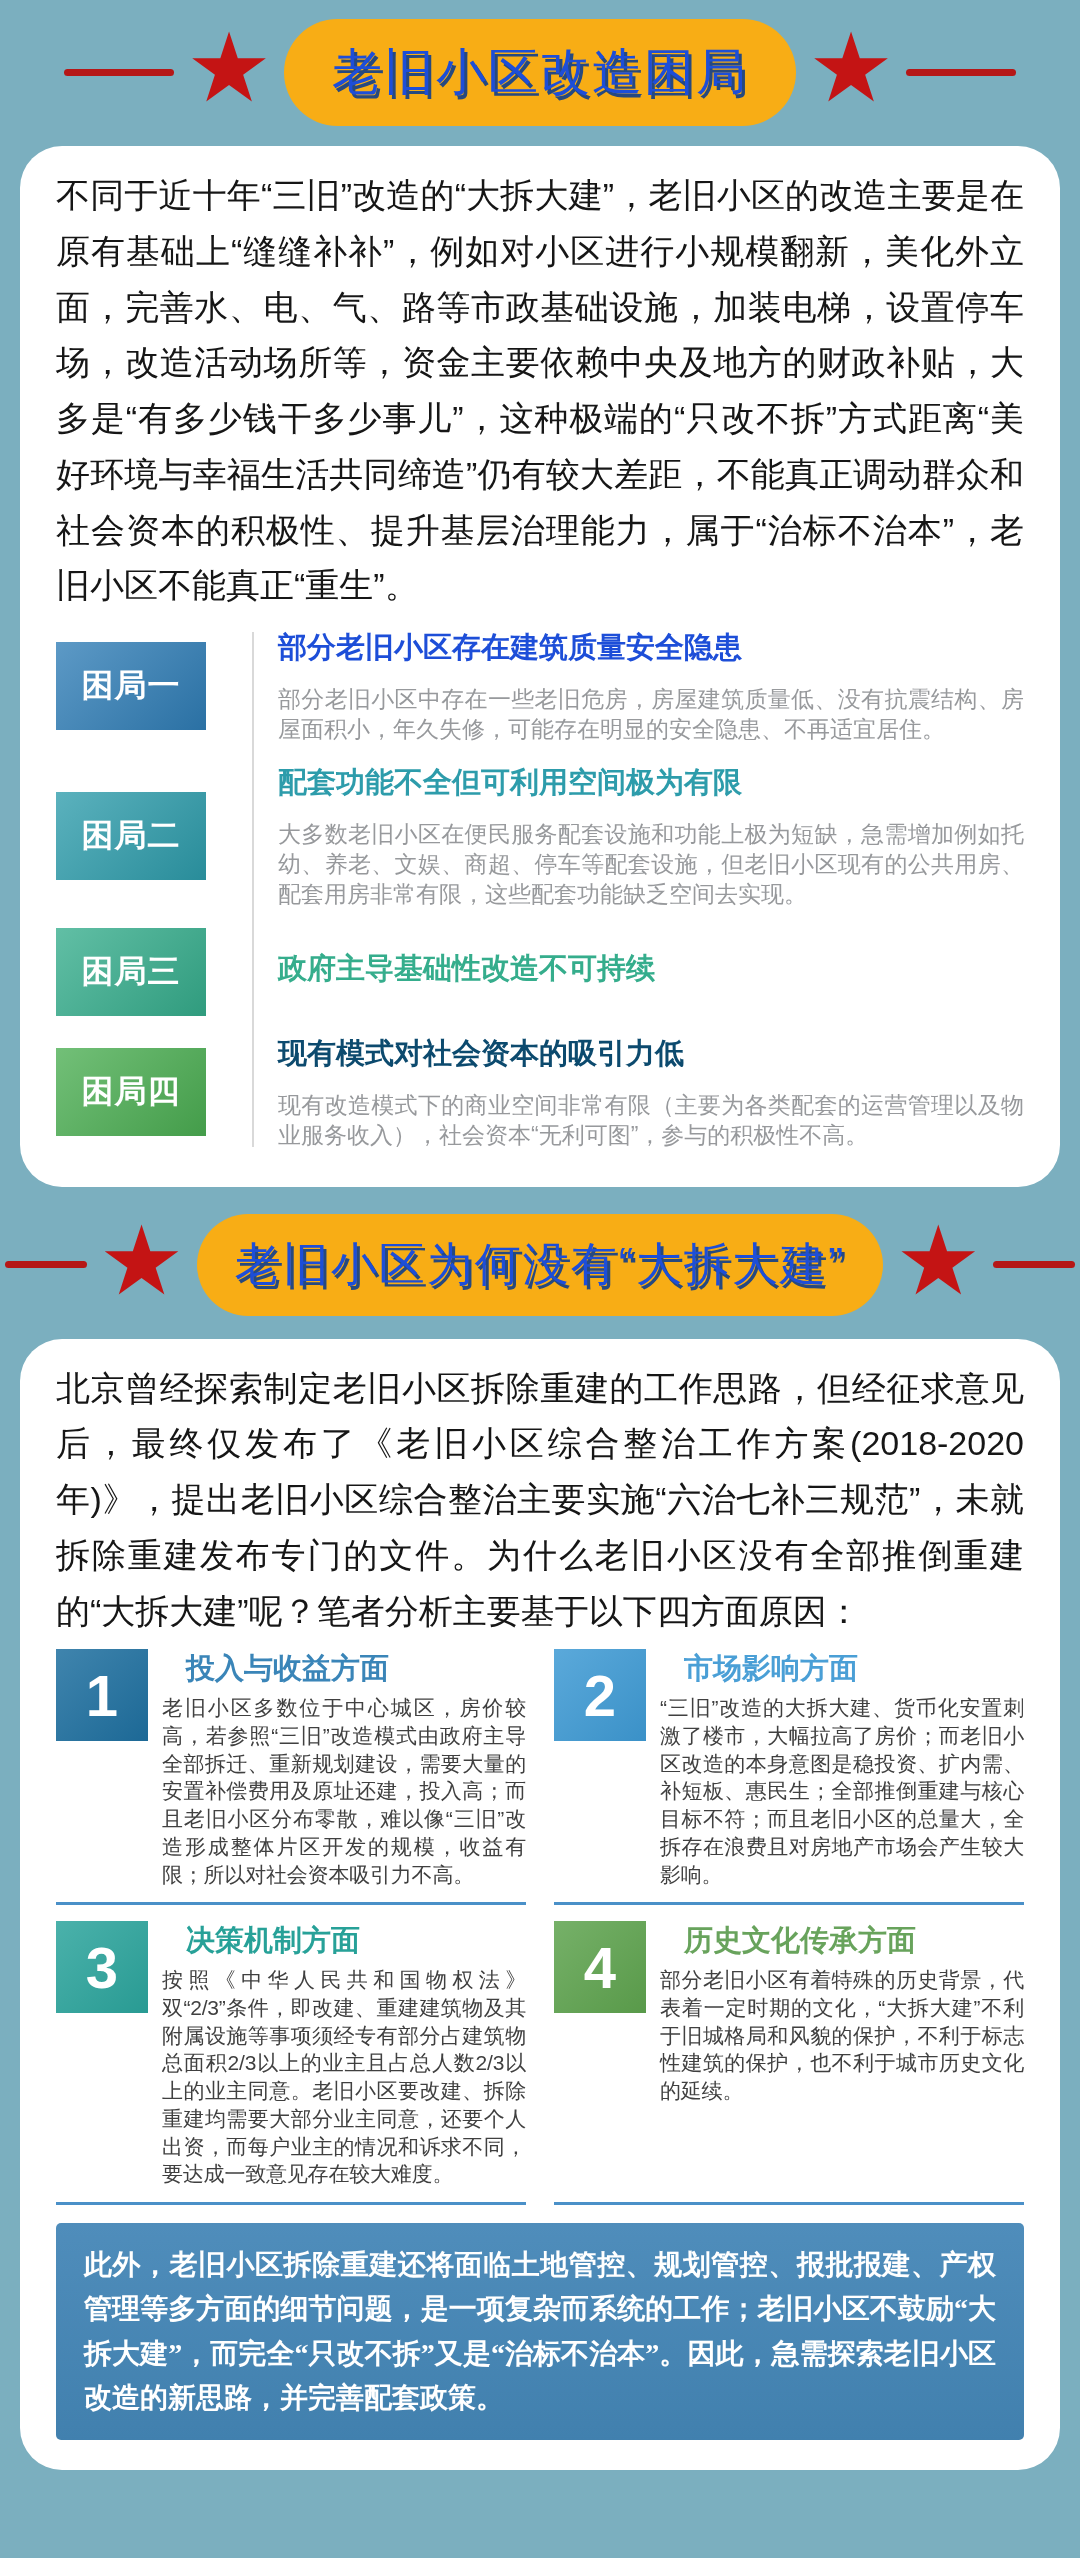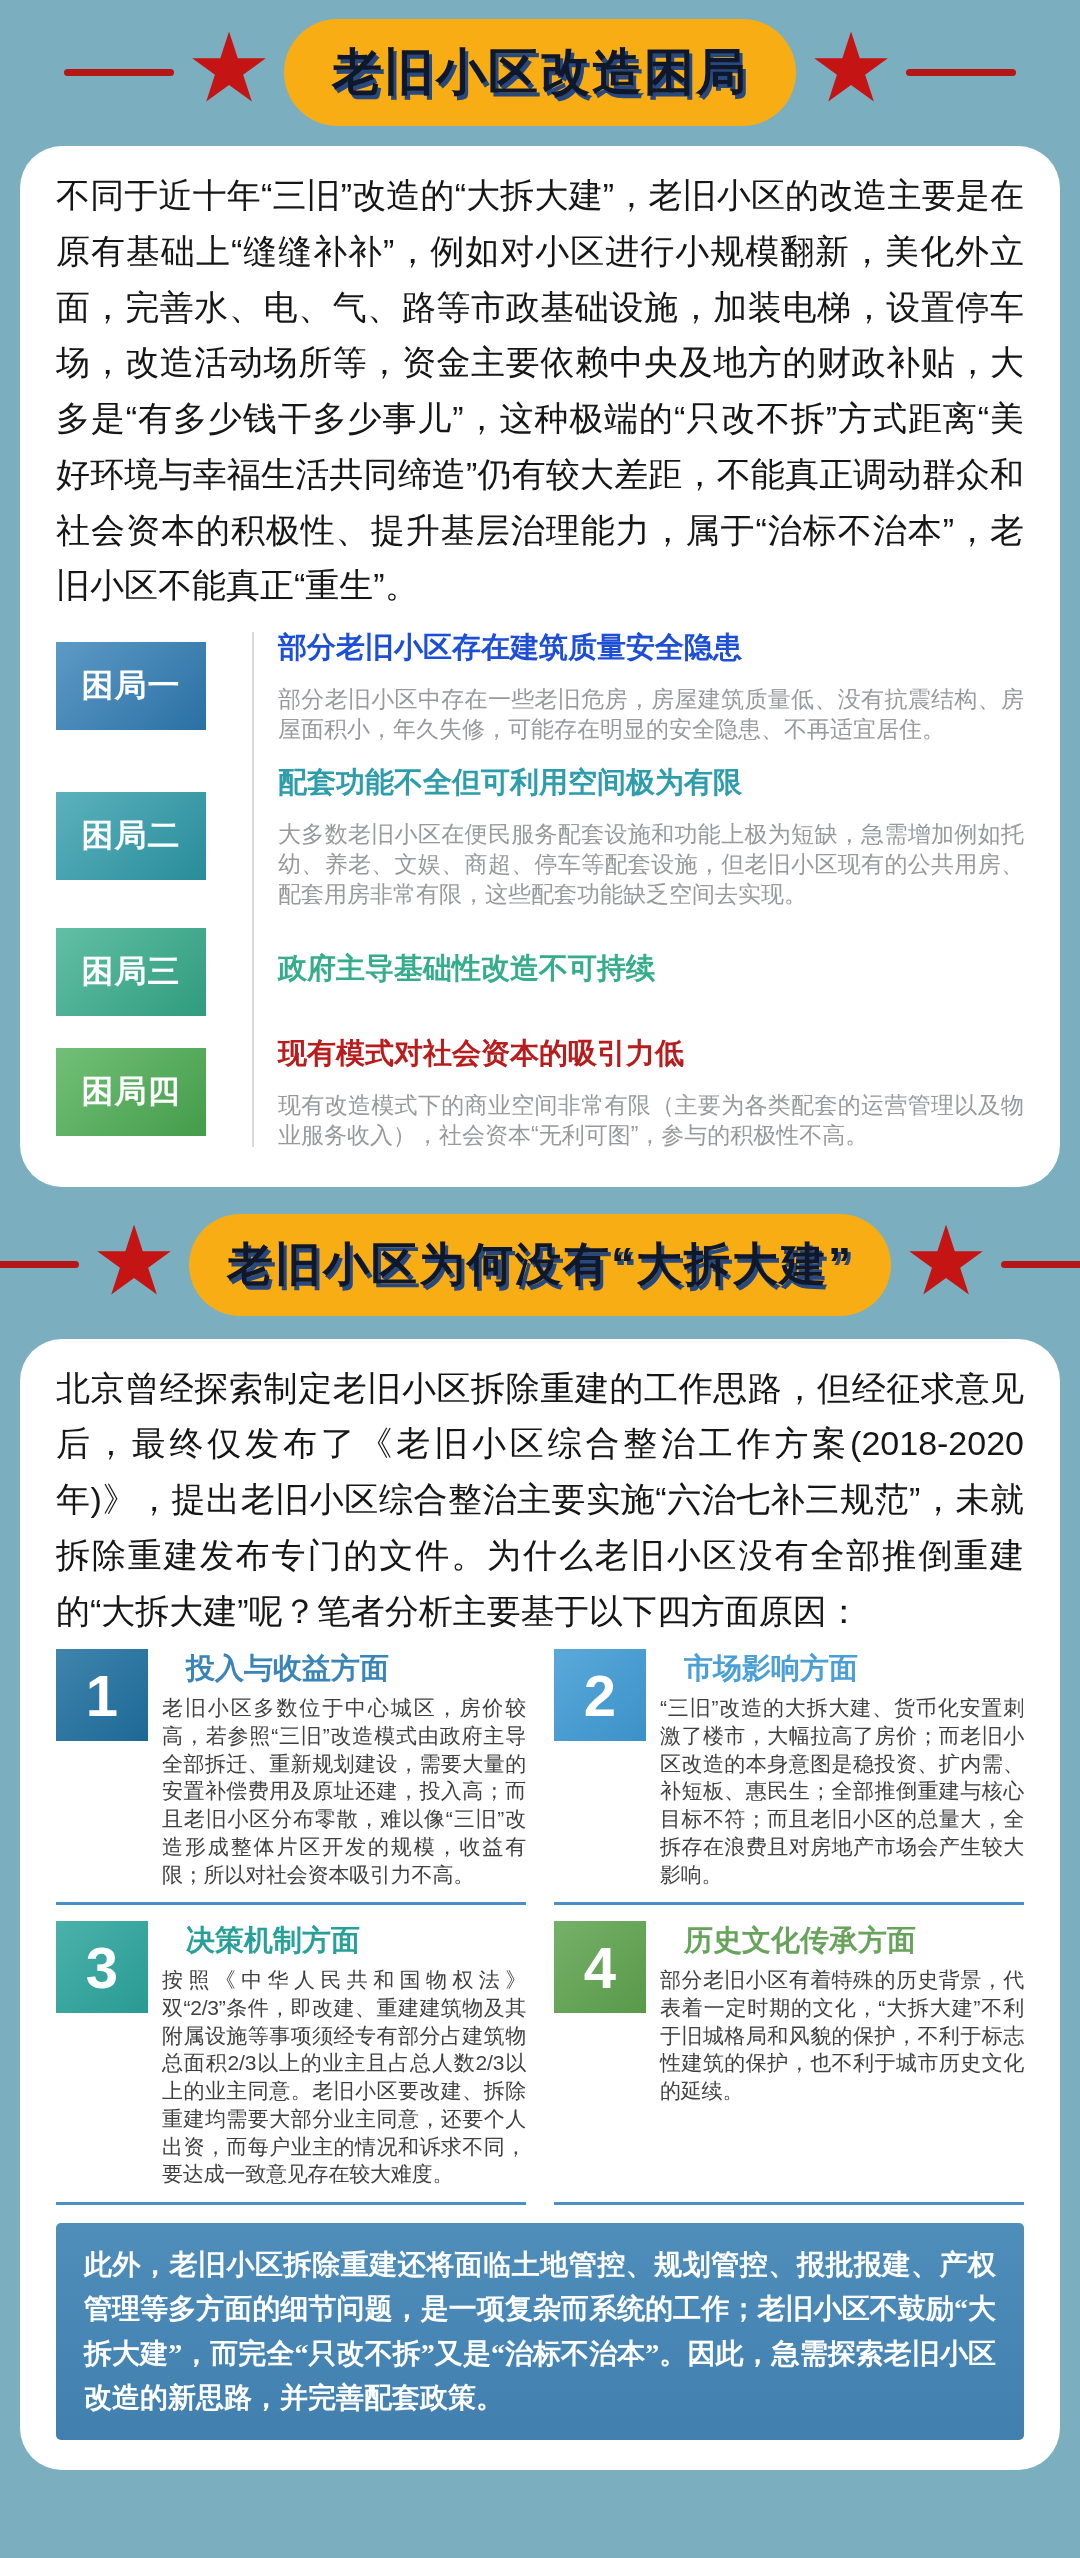--- a/index.html
+++ b/index.html
@@ -17,22 +17,22 @@
     gap: 12px;
     margin-top: 18px;
     height: 108px;
   }
   .h2x { margin-top: 24px; }
   .deco-line { width: 110px; height: 7px; background: #b51717; border-radius: 4px; flex: none; }
   .h2x .deco-line { width: 82px; }
   .star { color: #c41414; font-size: 96px; line-height: 1; flex: none; transform: translateY(-4px); }
   .pill {
     background: #f8ad15;
-    color: #0f172a;
-    font-weight: bold;
+    color: #1d4ed8;
+    font-weight: normal;
     font-size: 50px;
     letter-spacing: 2px;
     padding: 20px 48px;
     border-radius: 64px;
     text-shadow: 3px 4px 0 #27497f;
     white-space: nowrap;
   }
   .pill--wide { font-size: 46px; padding: 20px 38px; }
   .card {
     background: #ffffff;
@@ -127,21 +127,21 @@
     <div class="item">
       <div class="item-label" style="background-color: rgb(53, 173, 140);">困局三</div>
       <div class="item-text">
         <div class="item-title" style="color: rgb(53, 173, 140);">政府主导基础性改造不可持续</div>
       </div>
     </div>
 
     <div class="item">
       <div class="item-label" style="background-color: rgb(75, 174, 82);">困局四</div>
       <div class="item-text">
-        <div class="item-title" style="color: #b91c1c;">现有模式对社会资本的吸引力低</div>
+        <div class="item-title" style="color: #0c4a6e;">现有模式对社会资本的吸引力低</div>
         <div class="item-desc">现有改造模式下的商业空间非常有限（主要为各类配套的运营管理以及物业服务收入），社会资本“无利可图”，参与的积极性不高。</div>
       </div>
     </div>
   </div>
 </div>
 
 <div class="header h2x">
   <div class="deco-line"></div>
   <div class="star">★</div>
   <div class="pill pill--wide">

